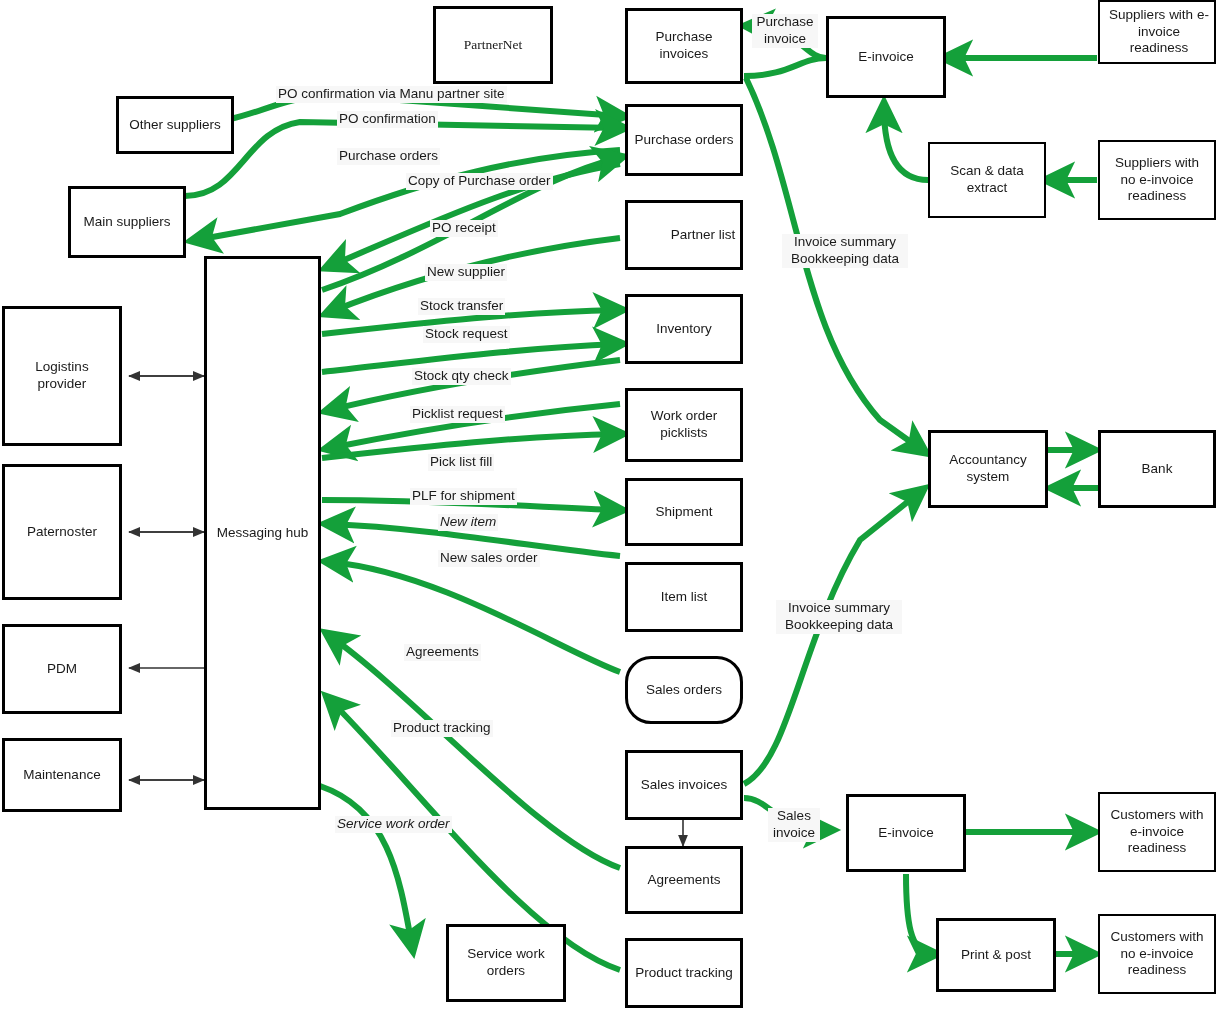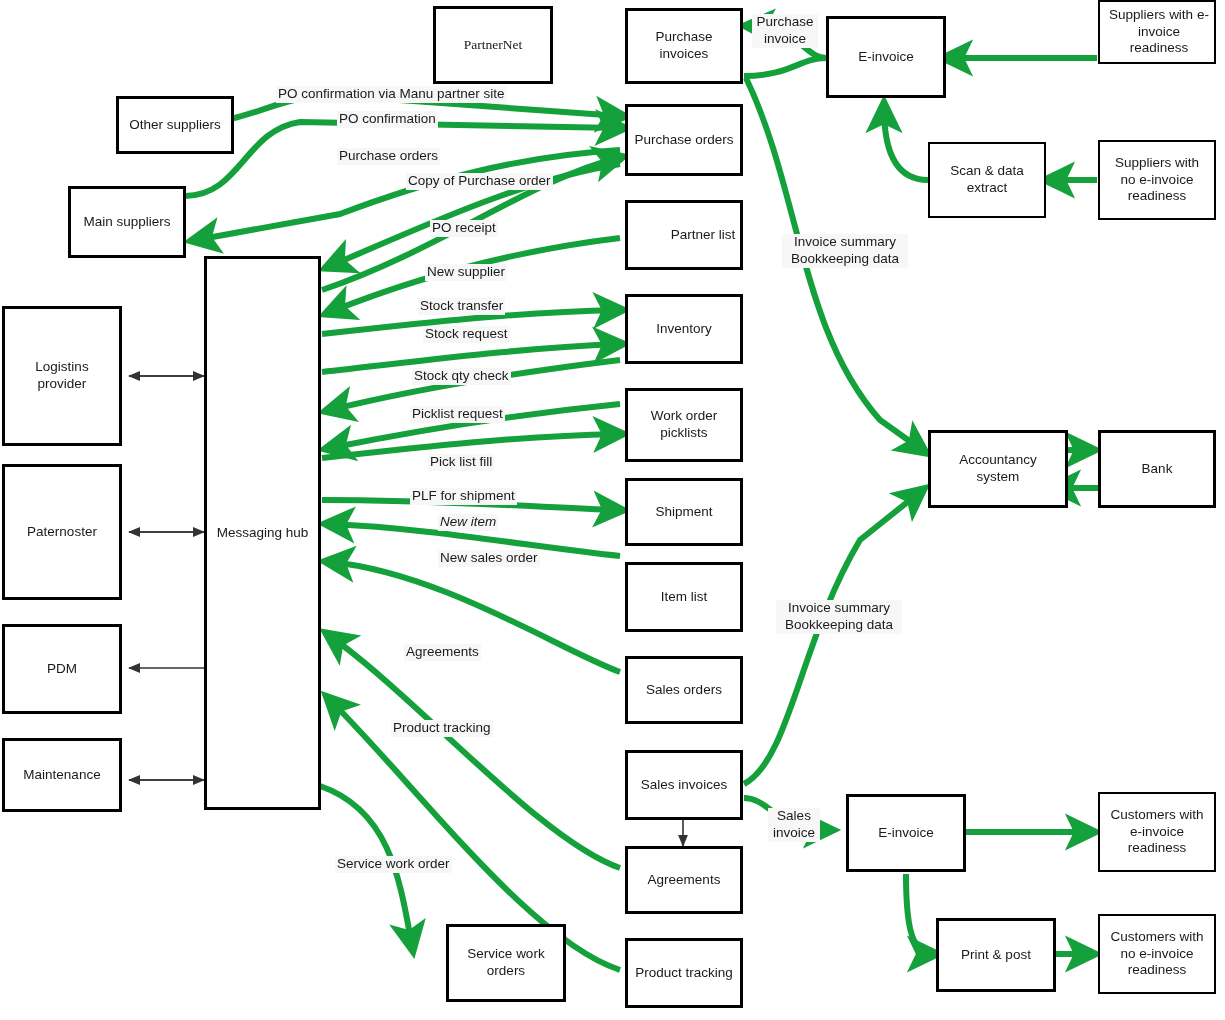--- a/index.html
+++ b/index.html
@@ -174,21 +174,21 @@
   </div>
 
   <div class="node" style="left:625px;top:478px;width:118px;height:68px;">
     <span class="lbl">Shipment</span>
   </div>
 
   <div class="node" style="left:625px;top:562px;width:118px;height:70px;">
     <span class="lbl">Item list</span>
   </div>
 
-  <div class="node" style="left:625px;top:656px;width:118px;height:68px;">
+  <div class="node" style="left:625px;top:656px;width:118px;height:68px;border-radius:26px;">
     <span class="lbl">Sales orders</span>
   </div>
 
   <div class="node" style="left:625px;top:750px;width:118px;height:70px;">
     <span class="lbl">Sales invoices</span>
   </div>
 
   <div class="node" style="left:625px;top:846px;width:118px;height:68px;">
     <span class="lbl">Agreements</span>
   </div>
@@ -216,21 +216,21 @@
 invoice
 readiness</span>
   </div>
 
   <div class="node thin" style="left:1098px;top:140px;width:118px;height:80px;">
     <span class="lbl">Suppliers with
 no e-invoice
 readiness</span>
   </div>
 
-  <div class="node" style="left:928px;top:430px;width:140px;height:78px;">
+  <div class="node" style="left:928px;top:430px;width:120px;height:78px;">
     <span class="lbl">Accountancy
 system</span>
   </div>
 
   <div class="node" style="left:1098px;top:430px;width:118px;height:78px;">
     <span class="lbl">Bank</span>
   </div>
 
   <div class="node" style="left:846px;top:794px;width:120px;height:78px;">
     <span class="lbl">E-invoice</span>
@@ -261,21 +261,21 @@
   <div class="edgelabel" style="left:418px;top:298px;">Stock transfer</div>
   <div class="edgelabel" style="left:423px;top:326px;">Stock request</div>
   <div class="edgelabel" style="left:412px;top:368px;">Stock qty check</div>
   <div class="edgelabel" style="left:410px;top:406px;">Picklist request</div>
   <div class="edgelabel" style="left:428px;top:454px;">Pick list fill</div>
   <div class="edgelabel" style="left:410px;top:488px;">PLF for shipment</div>
   <div class="edgelabel" style="left:438px;top:514px;font-style:italic;">New item</div>
   <div class="edgelabel" style="left:438px;top:550px;">New sales order</div>
   <div class="edgelabel" style="left:404px;top:644px;">Agreements</div>
   <div class="edgelabel" style="left:391px;top:720px;">Product tracking</div>
-  <div class="edgelabel" style="left:335px;top:856px;">Service work order</div>
+  <div class="edgelabel" style="left:335px;top:816px;font-style:italic;">Service work order</div>
   <div class="edgelabel" style="left:752px;top:14px;width:62px;">Purchase
 invoice</div>
   <div class="edgelabel" style="left:768px;top:808px;width:48px;">Sales
 invoice</div>
   <div class="edgelabel" style="left:782px;top:234px;width:122px;">Invoice summary
 Bookkeeping data</div>
   <div class="edgelabel" style="left:776px;top:600px;width:122px;">Invoice summary
 Bookkeeping data</div>
 
 </div>

